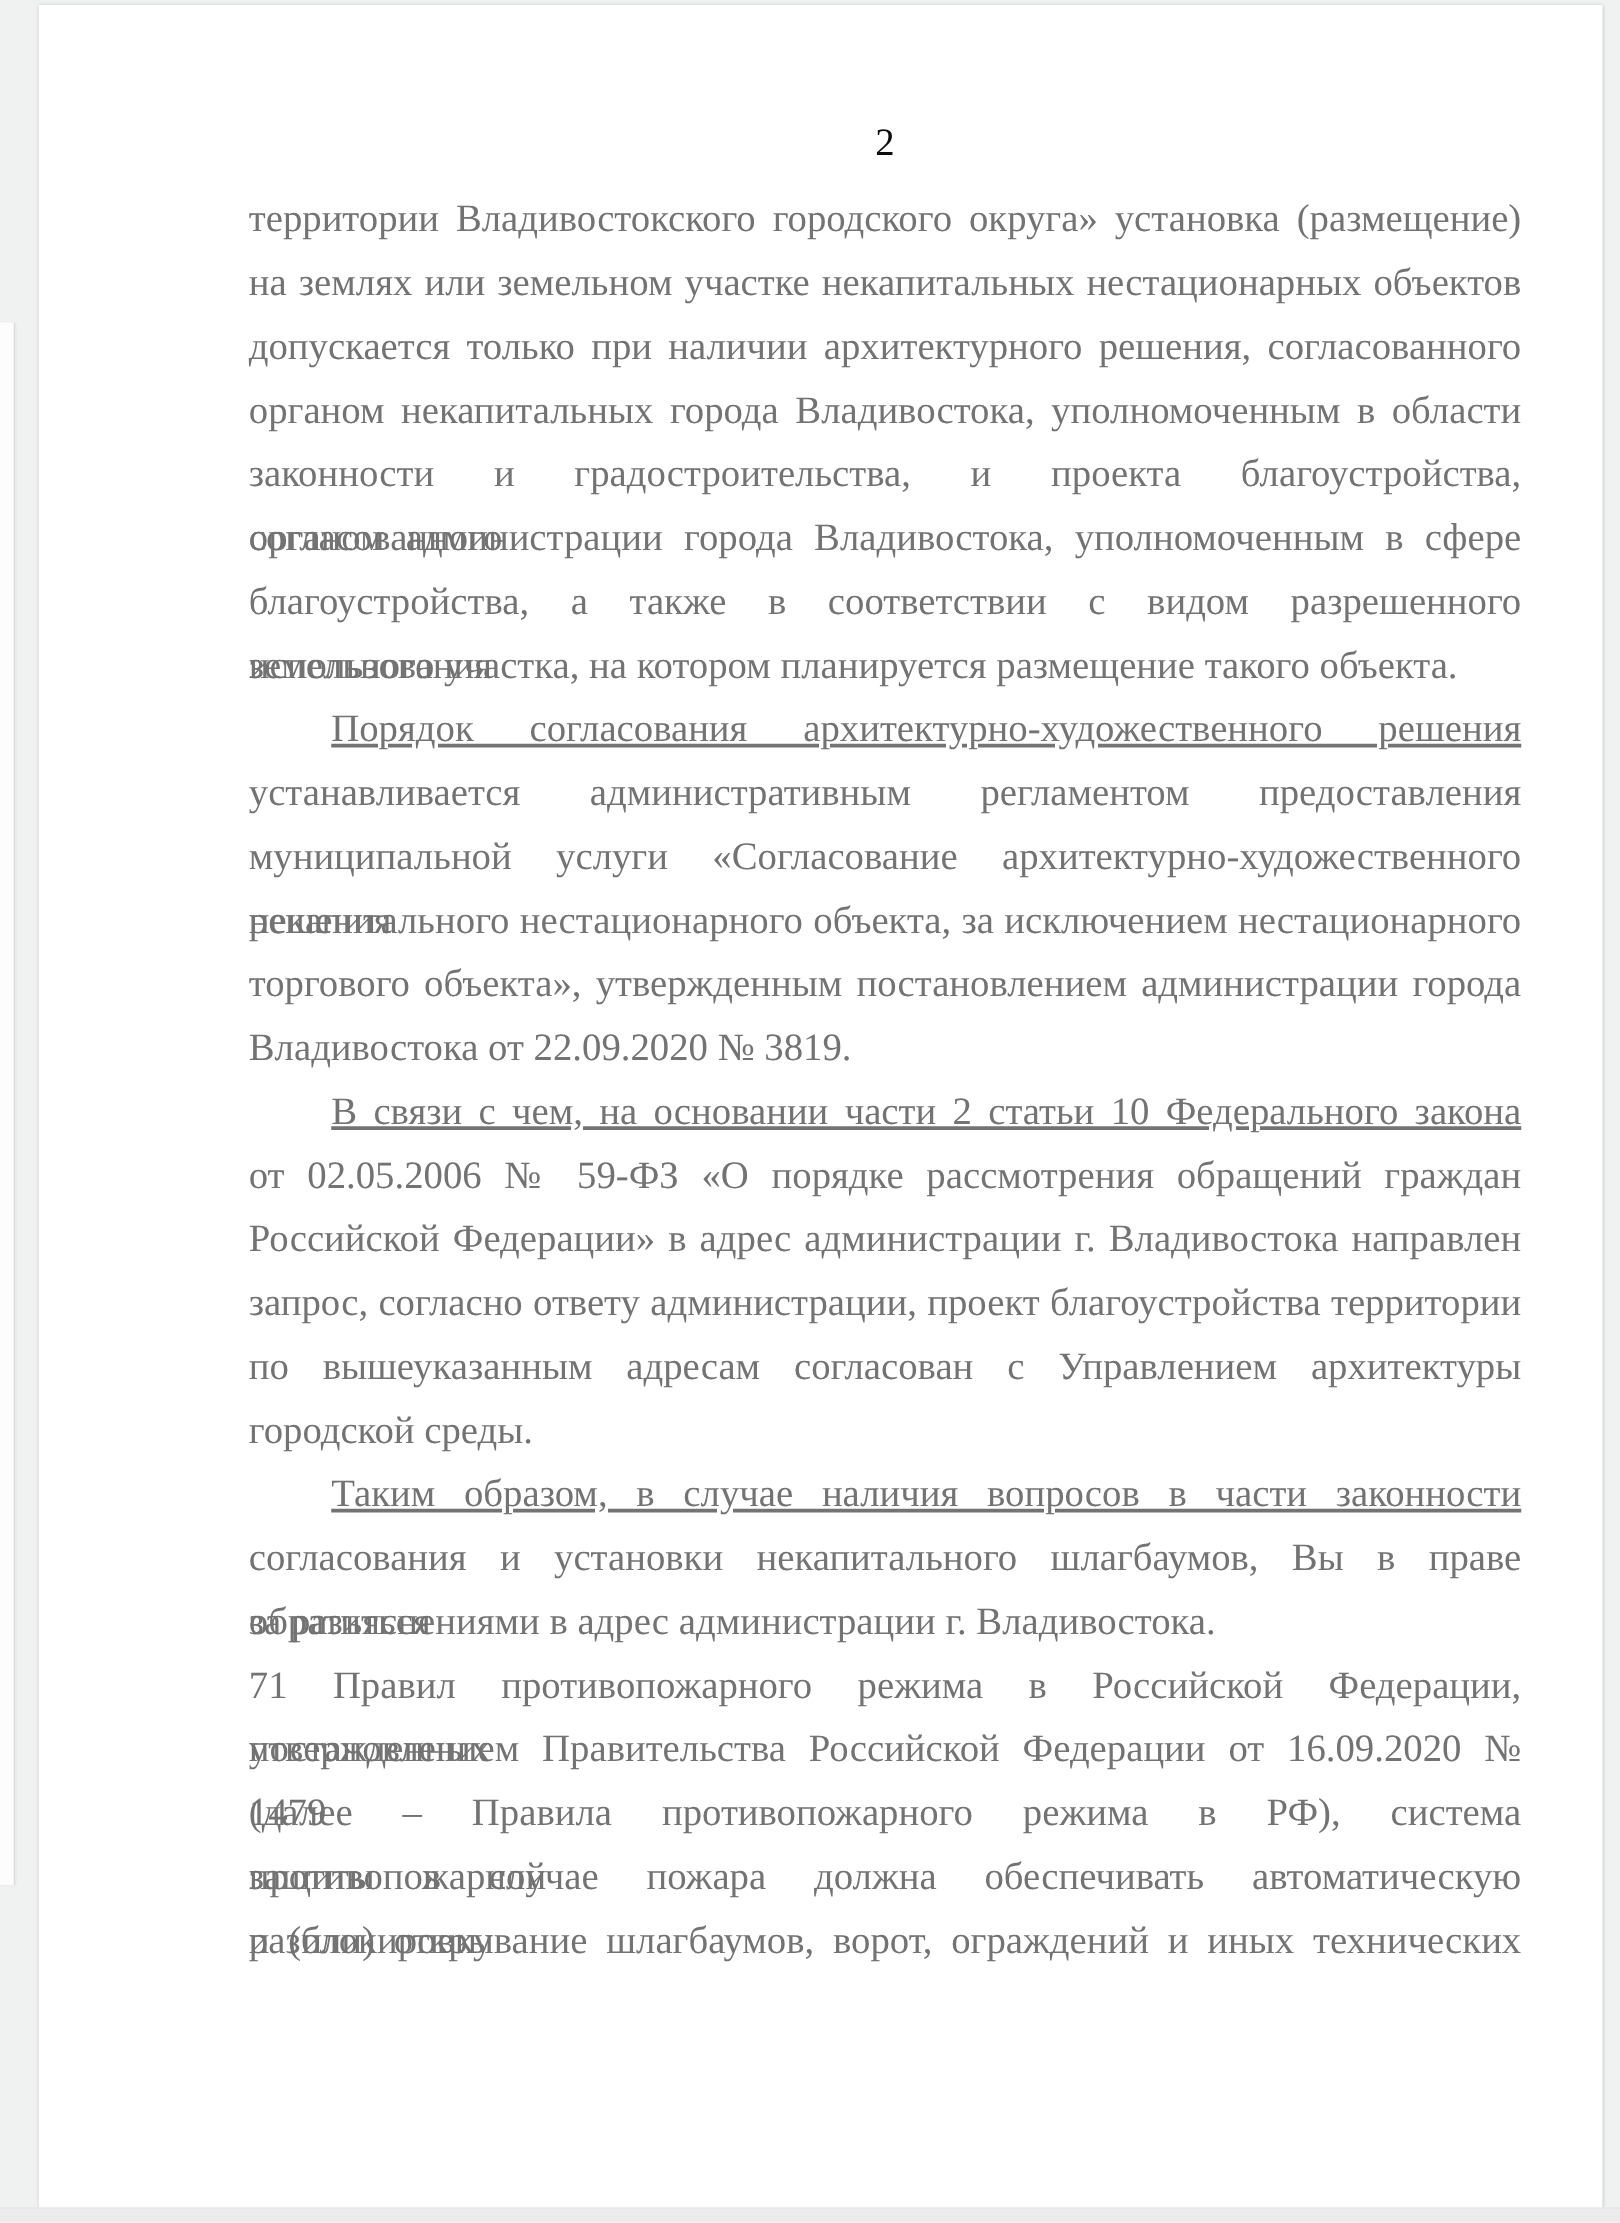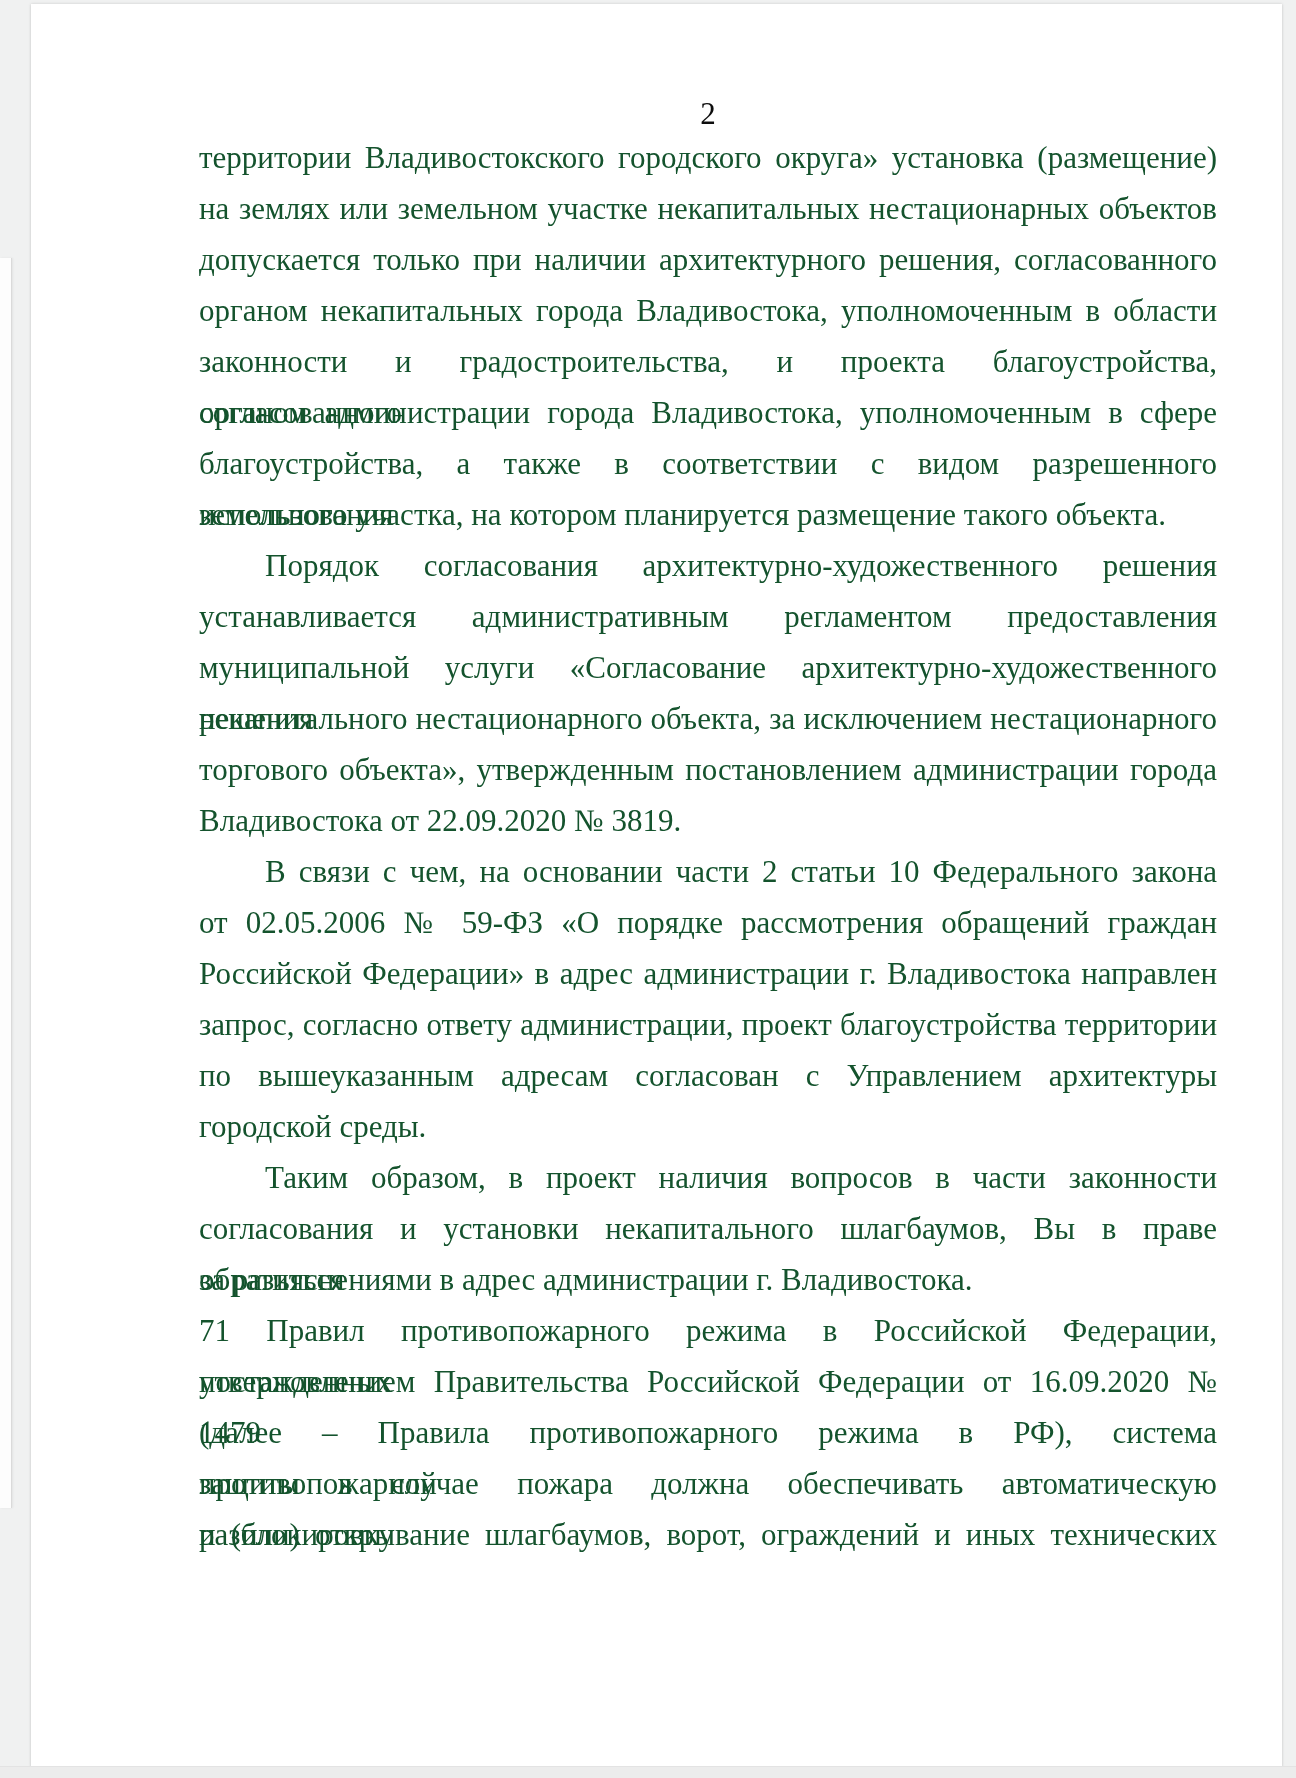--- a/index.html
+++ b/index.html
@@ -30,37 +30,38 @@
     width: 1018px;
     height: 51px;
     line-height: 51px;
     font-size: 31px;
     color: #0d0d0d;
     text-align: center;
   }
   .text-body {
     position: absolute;
     left: 168px;
-    top: 128px;
+    top: 145px;
     width: 1018px;
-    color: #14532d;
+    color: #737373;
   }
   .line {
     height: 51px;
     line-height: 51px;
     font-size: 31px;
     white-space: normal;
     text-align: justify;
     text-align-last: justify;
   }
   .line.end {
     text-align-last: left;
   }
   .line.indent {
     text-indent: 66px;
+    text-decoration: underline;
   }
   .adjacent-page-edge {
     position: absolute;
     left: 0;
     top: 258px;
     width: 11px;
     height: 1250px;
     background: #fdfdfd;
     border-right: 1px solid #dadada;
     box-shadow: 1px 0 2px rgba(0,0,0,0.06);
@@ -96,21 +97,21 @@
       <div class="line">муниципальной услуги «Согласование архитектурно-художественного решения</div>
       <div class="line">некапитального нестационарного объекта, за исключением нестационарного</div>
       <div class="line">торгового объекта», утвержденным постановлением администрации города</div>
       <div class="line end">Владивостока от 22.09.2020 № 3819.</div>
       <div class="line indent">В связи с чем, на основании части 2 статьи 10 Федерального закона</div>
       <div class="line">от 02.05.2006 № 59-ФЗ «О порядке рассмотрения обращений граждан</div>
       <div class="line">Российской Федерации» в адрес администрации г. Владивостока направлен</div>
       <div class="line">запрос, согласно ответу администрации, проект благоустройства территории</div>
       <div class="line">по вышеуказанным адресам согласован с Управлением архитектуры</div>
       <div class="line end">городской среды.</div>
-      <div class="line indent">Таким образом, в проект наличия вопросов в части законности</div>
+      <div class="line indent">Таким образом, в случае наличия вопросов в части законности</div>
       <div class="line">согласования и установки некапитального шлагбаумов, Вы в праве обратиться</div>
       <div class="line end">за разъяснениями в адрес администрации г. Владивостока.</div>
       <div class="line">71 Правил противопожарного режима в Российской Федерации, утвержденных</div>
       <div class="line">постановлением Правительства Российской Федерации от 16.09.2020 № 1479</div>
       <div class="line">(далее – Правила противопожарного режима в РФ), система противопожарной</div>
       <div class="line">защиты в случае пожара должна обеспечивать автоматическую разблокировку</div>
       <div class="line">и (или) открывание шлагбаумов, ворот, ограждений и иных технических</div>
     </div>
 </div>
 

